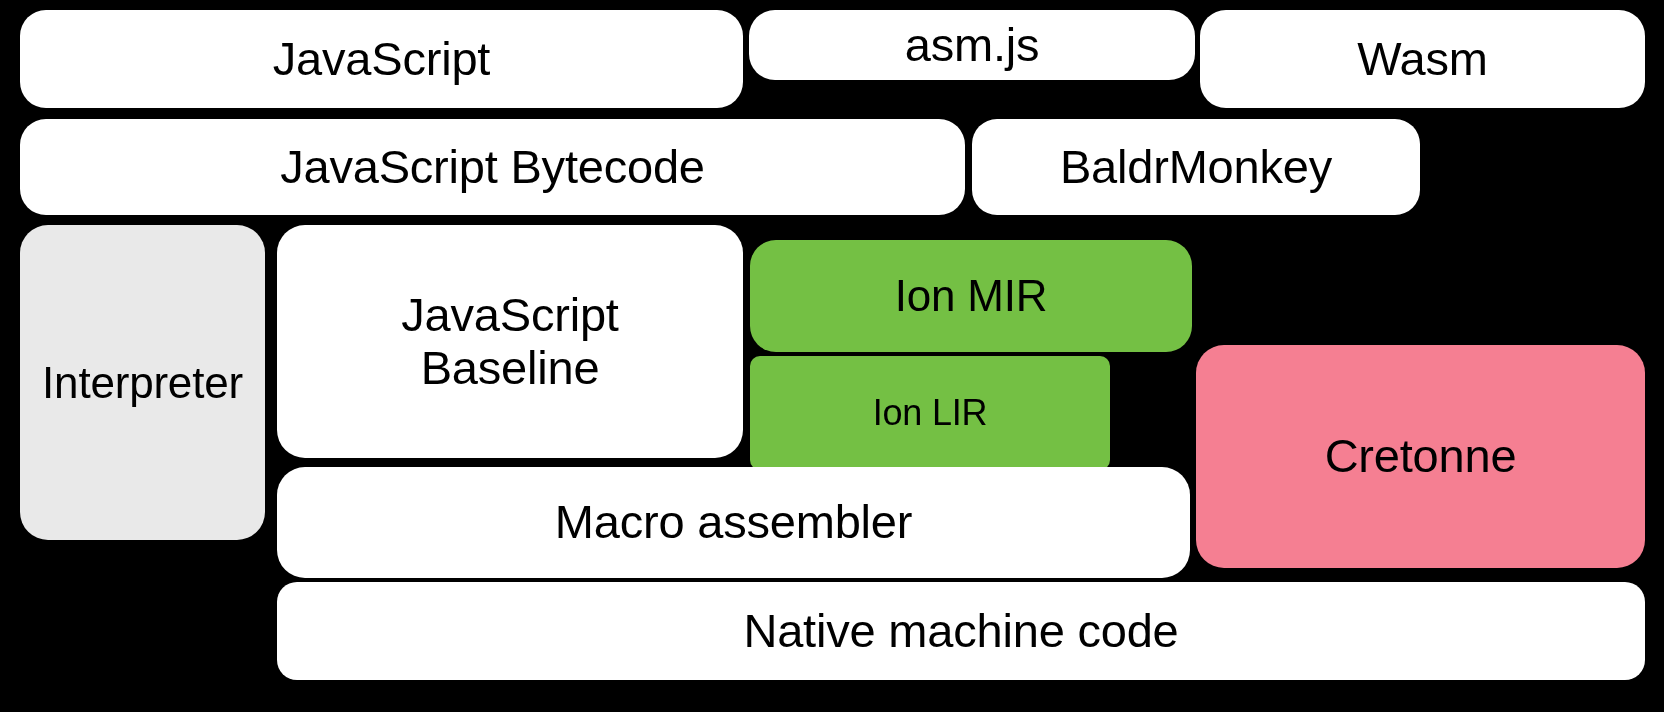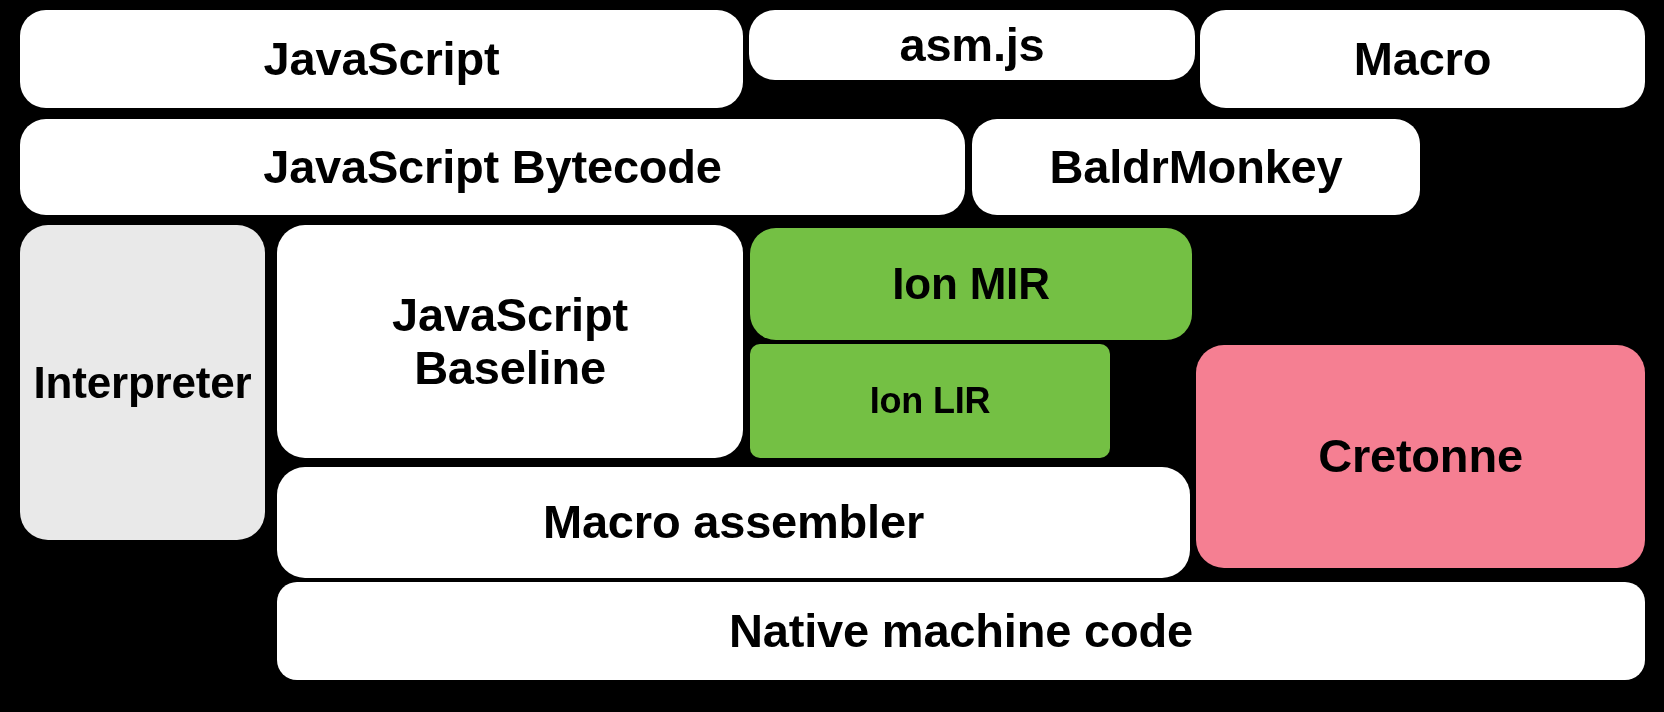--- a/index.html
+++ b/index.html
@@ -17,31 +17,31 @@
     font-family: "Liberation Sans", "DejaVu Sans", sans-serif;
   }
   .node {
     position: absolute;
     box-sizing: border-box;
     display: flex;
     align-items: center;
     justify-content: center;
     text-align: center;
     color: #000000;
-    font-weight: 700;
+    font-weight: 400;
     line-height: 1.12;
     border-radius: 26px;
     background: #ffffff;
     padding: 0 10px;
     letter-spacing: -0.2px;
     -webkit-font-smoothing: antialiased;
   }
   .node.fill-white   { background: #ffffff; }
   .node.fill-gray    { background: #e9e9e9; }
-  .node.fill-green   { background: #74c044; }
+  .node.fill-green   { background: #74c044; margin-top: 12px; }
   .node.fill-pink    { background: #f57f92; }
 
   
   .n-javascript      { left: 20px;   top: 10px;  width: 723px;  height: 98px;  font-size: 47px; }
   .n-asmjs           { left: 749px;  top: 10px;  width: 446px;  height: 70px;  font-size: 47px; }
   .n-wasm            { left: 1200px; top: 10px;  width: 445px;  height: 98px;  font-size: 47px; }
 
   
   .n-js-bytecode     { left: 20px;   top: 119px; width: 945px;  height: 96px;  font-size: 47px; }
   .n-baldrmonkey     { left: 972px;  top: 119px; width: 448px;  height: 96px;  font-size: 47px; border-radius: 25px; }
@@ -68,21 +68,21 @@
 
   <div class="node fill-white n-javascript">
     <span>JavaScript</span>
   </div>
 
   <div class="node fill-white n-asmjs">
     <span>asm.js</span>
   </div>
 
   <div class="node fill-white n-wasm">
-    <span>Macro</span>
+    <span>Wasm</span>
   </div>
 
   <div class="node fill-white n-js-bytecode">
     <span>JavaScript Bytecode</span>
   </div>
 
   <div class="node fill-white n-baldrmonkey">
     <span>BaldrMonkey</span>
   </div>
 

